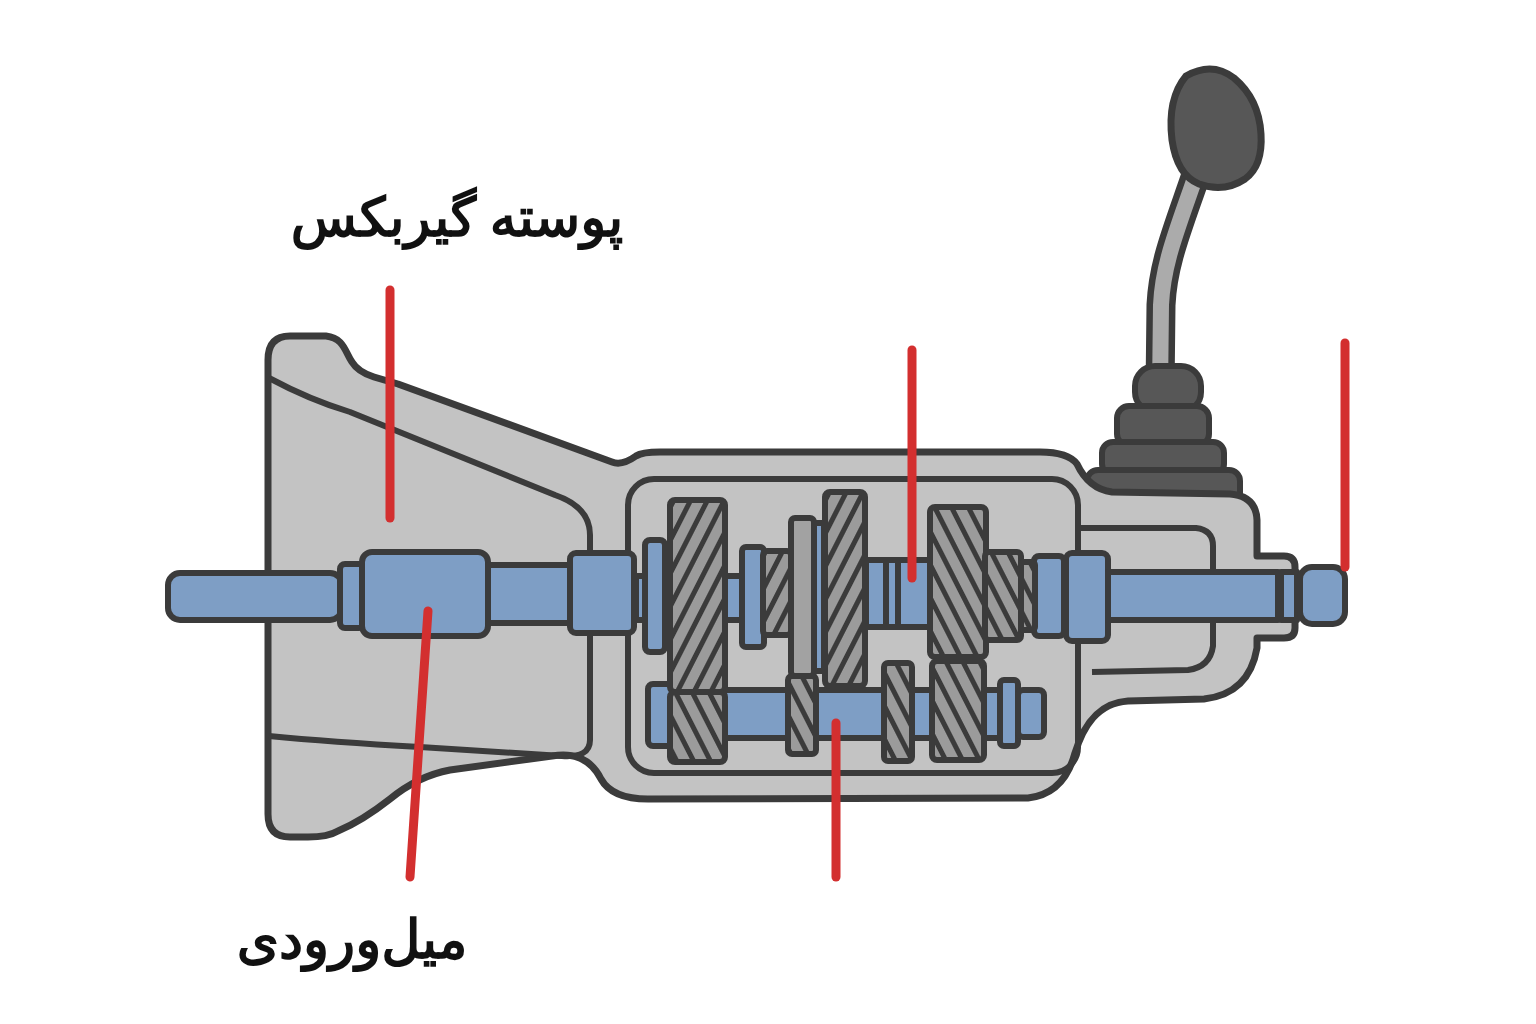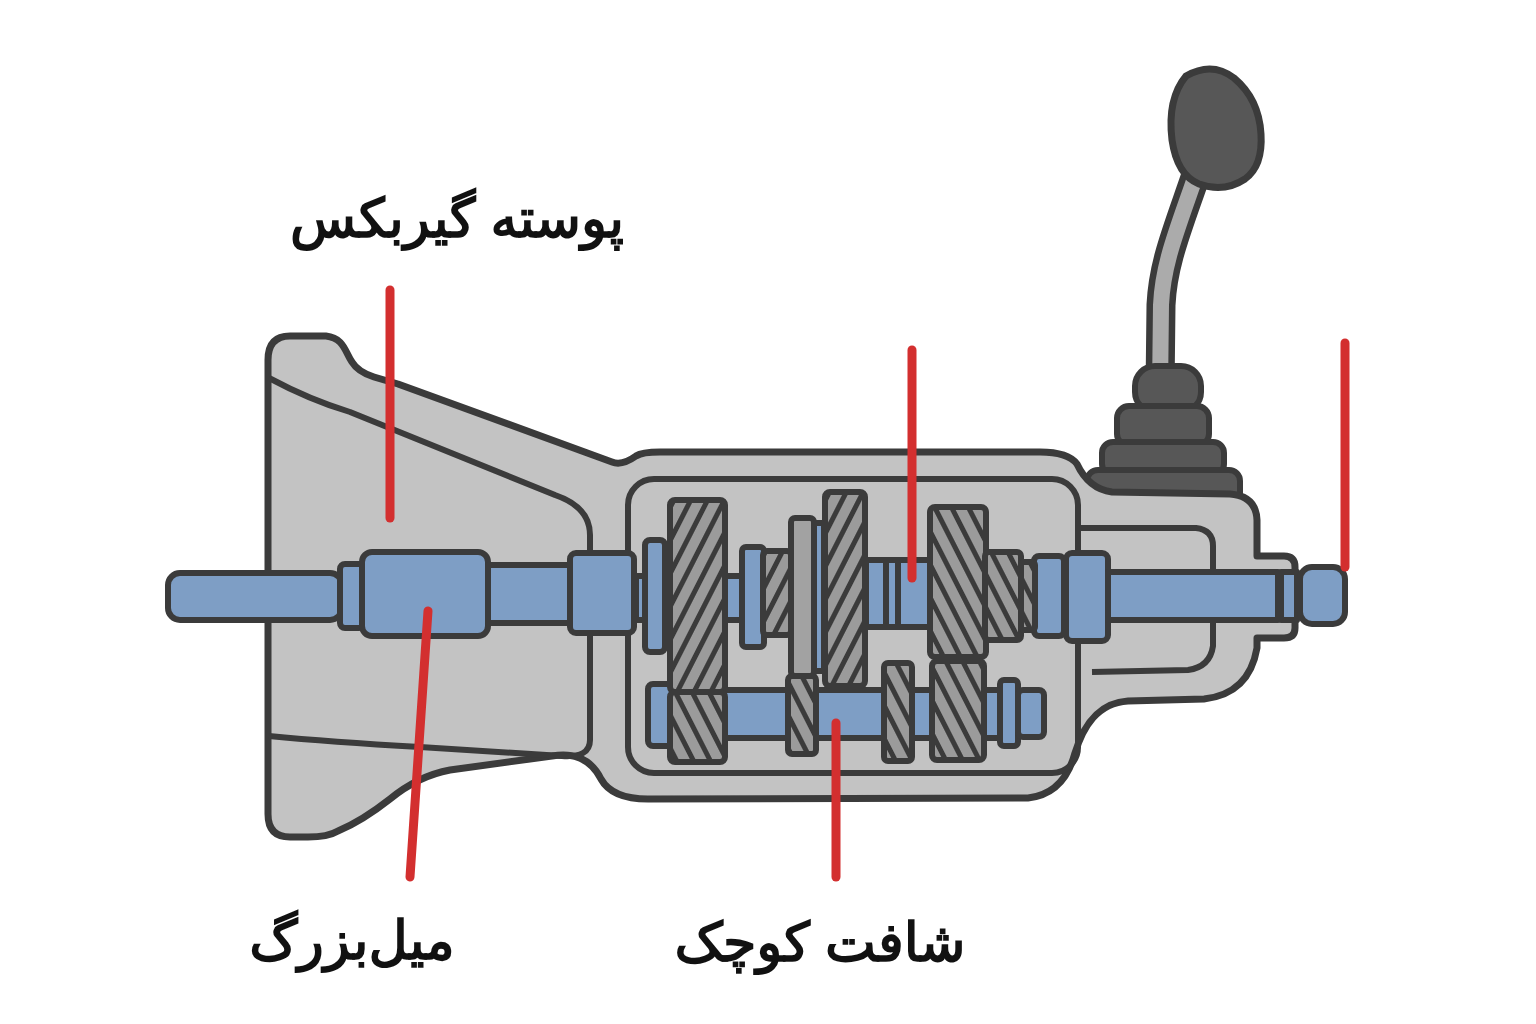--- a/index.html
+++ b/index.html
@@ -1,21 +1,21 @@
 <!DOCTYPE html>
 <html lang="fa"><head>
 <meta charset="utf-8">
 <style>
   html,body{margin:0;padding:0;background:#ffffff;}
   .stage{
     position:relative;
     width:1536px;height:1024px;
     background:#ffffff;
     overflow:hidden;
-    font-family:Liberation Sans, sans-serif;
+    font-family:Liberation Serif, serif;
   }
   .stage svg{position:absolute;left:0;top:0;}
   .diagram-label{
     position:absolute;
     transform:translate(-50%,-50%);
     direction:rtl;
     white-space:nowrap;
     font-weight:bold;
     font-size:54px;
     line-height:1;
@@ -172,16 +172,15 @@
       <line x1="1345" y1="343" x2="1345" y2="567"></line>
       <line x1="428" y1="611" x2="410" y2="877"></line>
       <line x1="836" y1="723" x2="836" y2="877"></line>
     </g>
   </svg>
 
   <div class="diagram-label lbl-housing">پوسته گیربکس</div>
 
 
 
-  <div class="diagram-label lbl-input-shaft">میل‌بزرگ</div>
+  <div class="diagram-label lbl-input-shaft">میل‌ورودی</div>
 
-  <div class="diagram-label lbl-counter-shaft">شافت کوچک</div>
 </div>
 
 </body></html>

